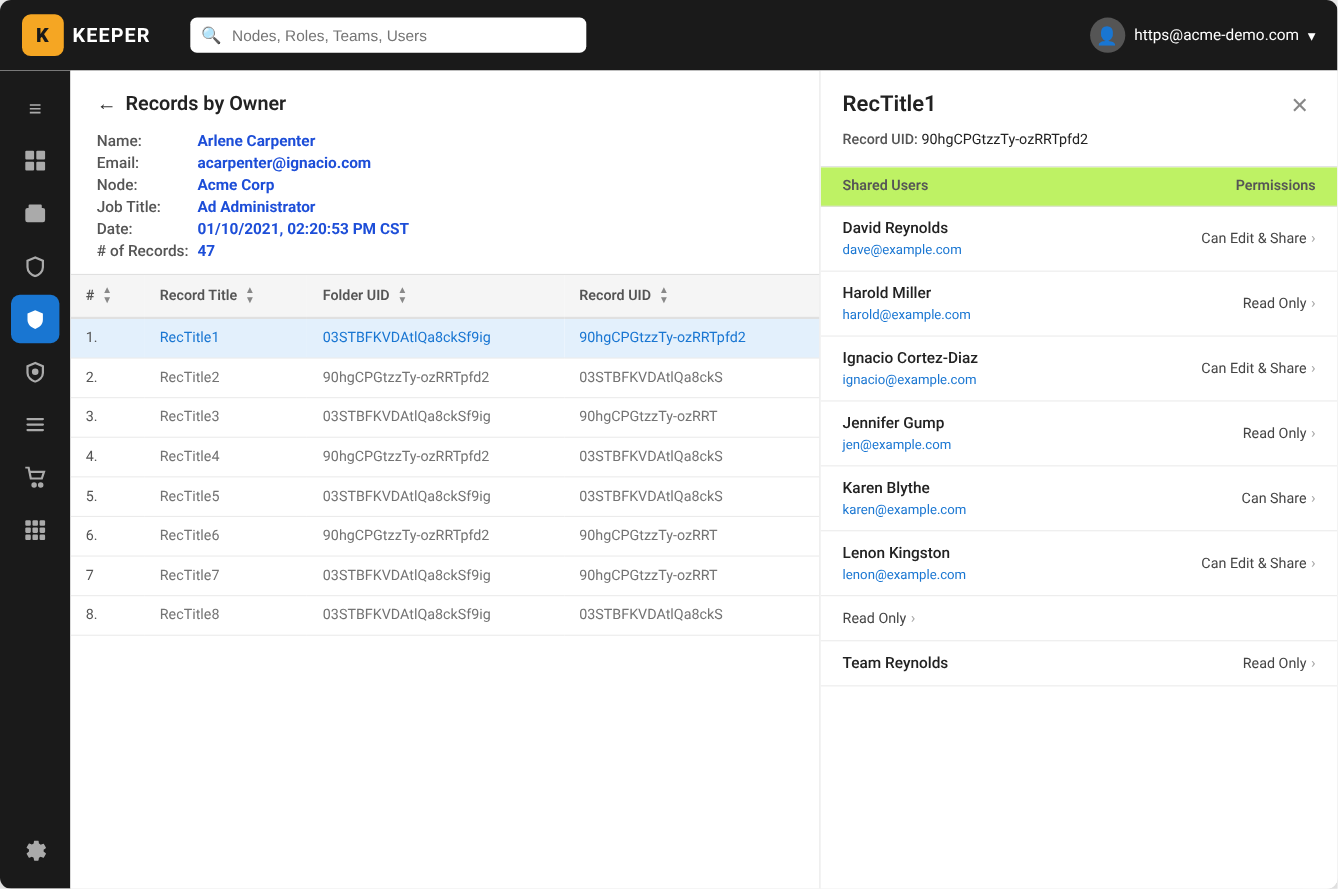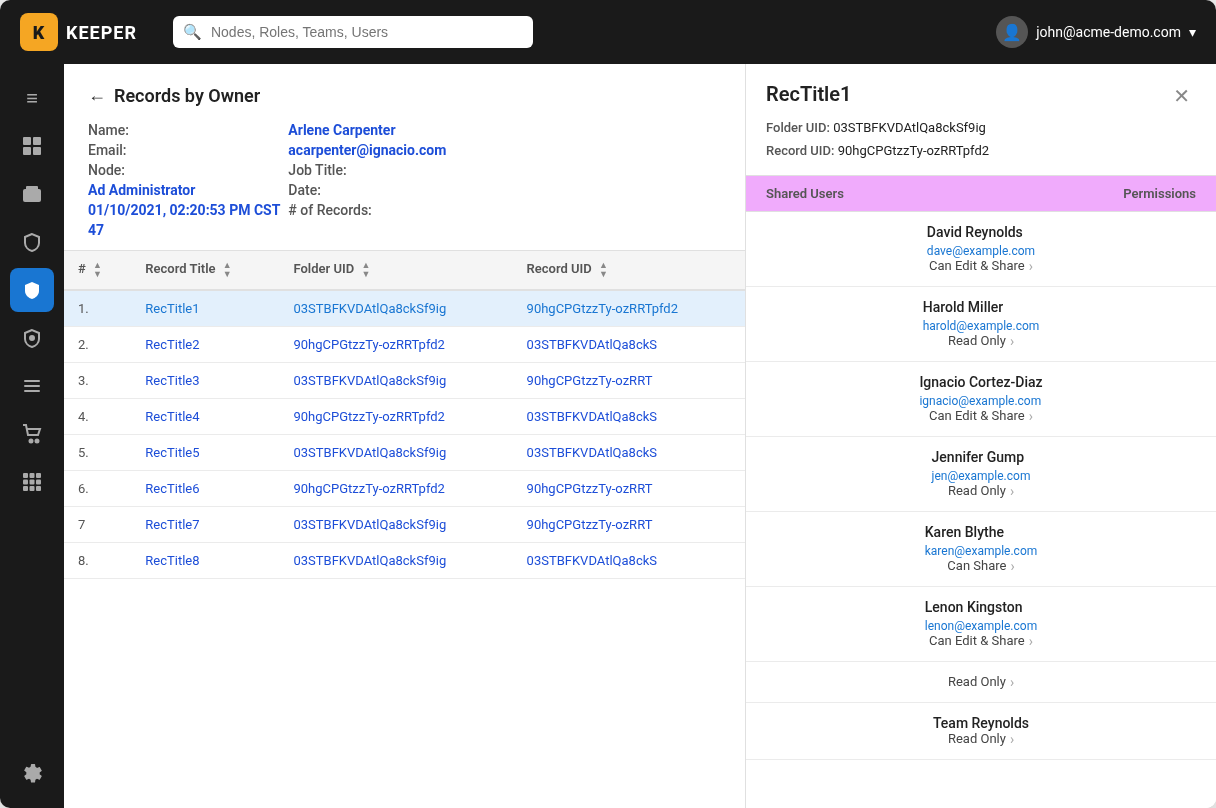--- a/index.html
+++ b/index.html
@@ -202,21 +202,21 @@
       line-height: 1;
       color: #888;
     }
     tbody tr {
       border-bottom: 1px solid #ebebeb;
     }
     tbody tr.selected { background: #e3f0fc; }
     tbody td {
       padding: 10px 14px;
       font-size: 13px;
-      color: #1d4ed8;
+      color: #737373;
       white-space: nowrap;
       overflow: hidden;
       text-overflow: ellipsis;
       max-width: 180px;
     }
     tbody td.link { color: #1976d2; cursor: pointer; }
     tbody td.num { color: #555; }
 
     
     .right-panel {
@@ -257,34 +257,32 @@
 
     
     .shared-users-section {
       flex: 1;
       overflow-y: auto;
     }
     .shared-users-header {
       display: flex;
       justify-content: space-between;
       padding: 10px 20px;
-      background: #f0abfc;
+      background: #bef264;
       border-bottom: 1px solid #e0e0e0;
       font-size: 13px;
       font-weight: 600;
       color: #555;
     }
     .shared-user-row {
       display: flex;
       justify-content: space-between;
-      align-items: center;
       padding: 12px 20px;
       border-bottom: 1px solid #ebebeb;
       cursor: pointer;
-      flex-direction: column;
     }
     .user-info .user-name {
       font-size: 14px;
       font-weight: 500;
       color: #222;
     }
     .user-info .user-email {
       font-size: 12px;
       color: #1976d2;
       margin-top: 4px;
@@ -312,21 +310,21 @@
       <span>KEEPER</span>
     </div>
     <div class="search-bar">
       <div class="search-wrapper">
         <span class="search-ico">🔍</span>
         <input type="text" placeholder="Nodes, Roles, Teams, Users" style="">
       </div>
     </div>
     <div class="user-area">
       <div class="user-avatar">👤</div>
-      <span>john@acme-demo.com</span>
+      <span>https@acme-demo.com</span>
       <span>▾</span>
     </div>
   </nav>
 
   <div class="main-layout">
 
     <aside class="sidebar">
       <div class="sidebar-item" style="font-size:20px; color:#aaa;">≡</div>
       <div class="sidebar-item" style="color:#aaa;">
         <svg width="20" height="20" viewBox="0 0 20 20" fill="currentColor">
@@ -402,20 +400,21 @@
           <div class="back-row">
             <span class="back-arrow">←</span>
             <span>Records by Owner</span>
           </div>
           <div class="meta-grid">
             <span class="meta-label">Name:</span>
             <span class="meta-value">Arlene Carpenter</span>
             <span class="meta-label">Email:</span>
             <span class="meta-value">acarpenter@ignacio.com</span>
             <span class="meta-label">Node:</span>
+            <span class="meta-value">Acme Corp</span>
             <span class="meta-label">Job Title:</span>
             <span class="meta-value">Ad Administrator</span>
             <span class="meta-label">Date:</span>
             <span class="meta-value">01/10/2021, 02:20:53 PM CST</span>
             <span class="meta-label"># of Records:</span>
             <span class="meta-value">47</span>
           </div>
         </div>
         <div class="table-container">
           <table>
@@ -492,24 +491,20 @@
           </table>
         </div>
       </div>
 
       <div class="right-panel">
         <div class="right-panel-header">
           <div>
             <div class="record-title">RecTitle1</div>
             <div class="record-meta">
               <div>
-                <span class="label">Folder UID:</span>
-                <span class="val">03STBFKVDAtlQa8ckSf9ig</span>
-              </div>
-              <div>
                 <span class="label">Record UID:</span>
                 <span class="val">90hgCPGtzzTy-ozRRTpfd2</span>
               </div>
             </div>
           </div>
           <span class="close-btn">✕</span>
         </div>
         <div class="shared-users-section">
           <div class="shared-users-header">
             <span>Shared Users</span>

